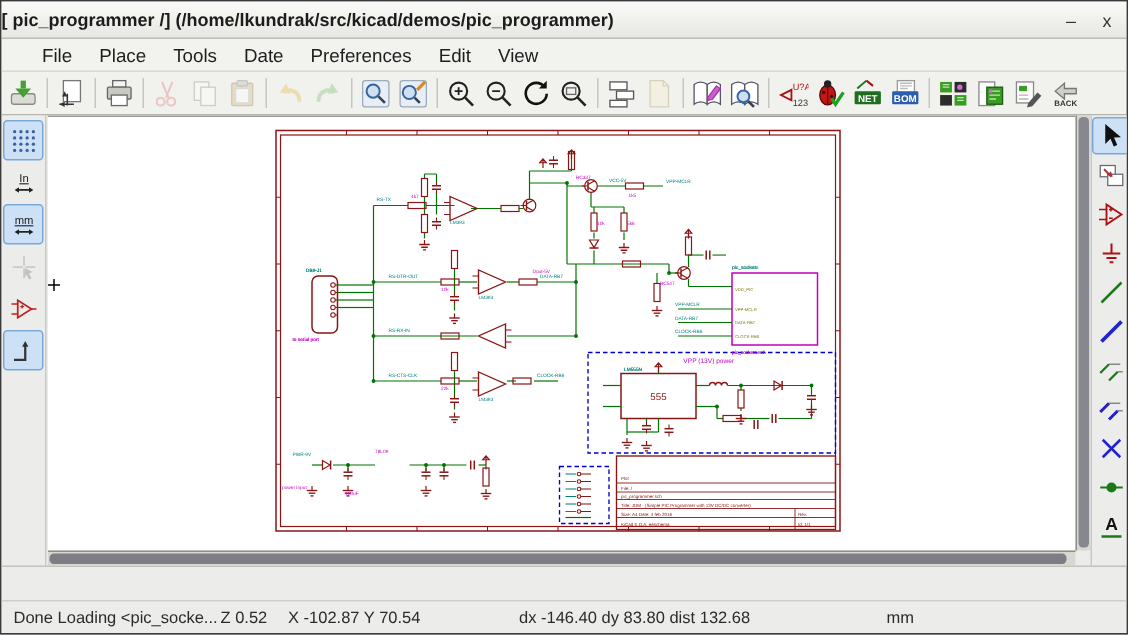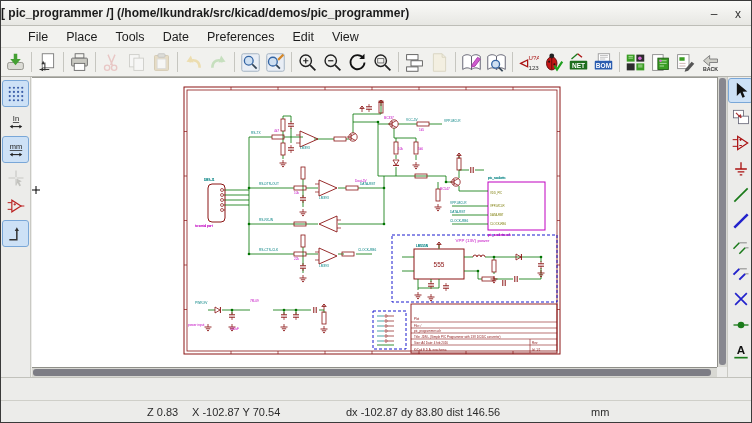--- a/index.html
+++ b/index.html
@@ -870,18 +870,19 @@
         <span>
           <svg viewBox="0 0 24 24">
             <text x="12" y="15" font-size="14" text-anchor="middle" fill="#111" font-weight="bold">A</text>
             <path d="M4 20h16" stroke="#1a7a1a" stroke-width="2"></path>
           </svg>
         </span>
       </div>
     </div>
   <div id="statusfill"></div>
   <div id="statusbar">
-    <span class="sfield" style="left:146px">Z 0.83</span>
+    <span class="sfield" style="left:8px">Done Loading &lt;pic_socke...</span>
+    <span class="sfield" style="left:146px">Z 0.52</span>
     <span class="sfield" style="left:191px">X -102.87 Y 70.54</span>
-    <span class="sfield" style="left:345px">dx -102.87  dy 83.80  dist 146.56</span>
+    <span class="sfield" style="left:345px">dx -146.40  dy 83.80  dist 132.68</span>
     <span class="sfield" style="left:590px">mm</span>
   </div>
 </div>
 
 </body></html>

